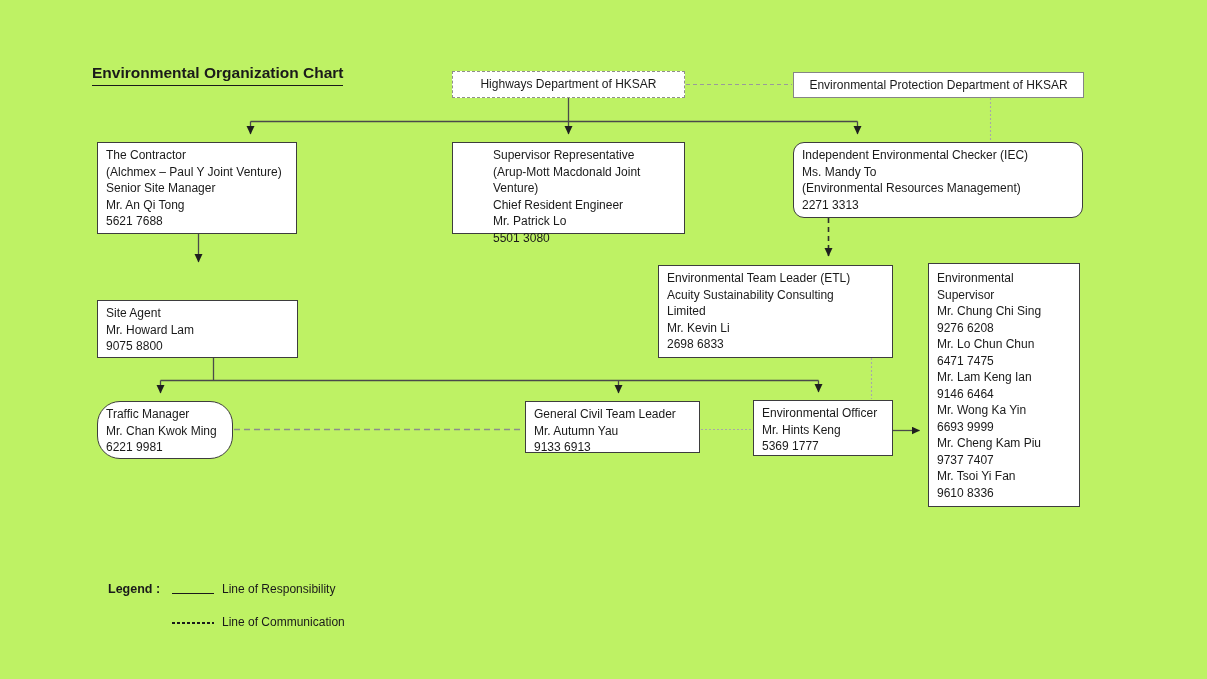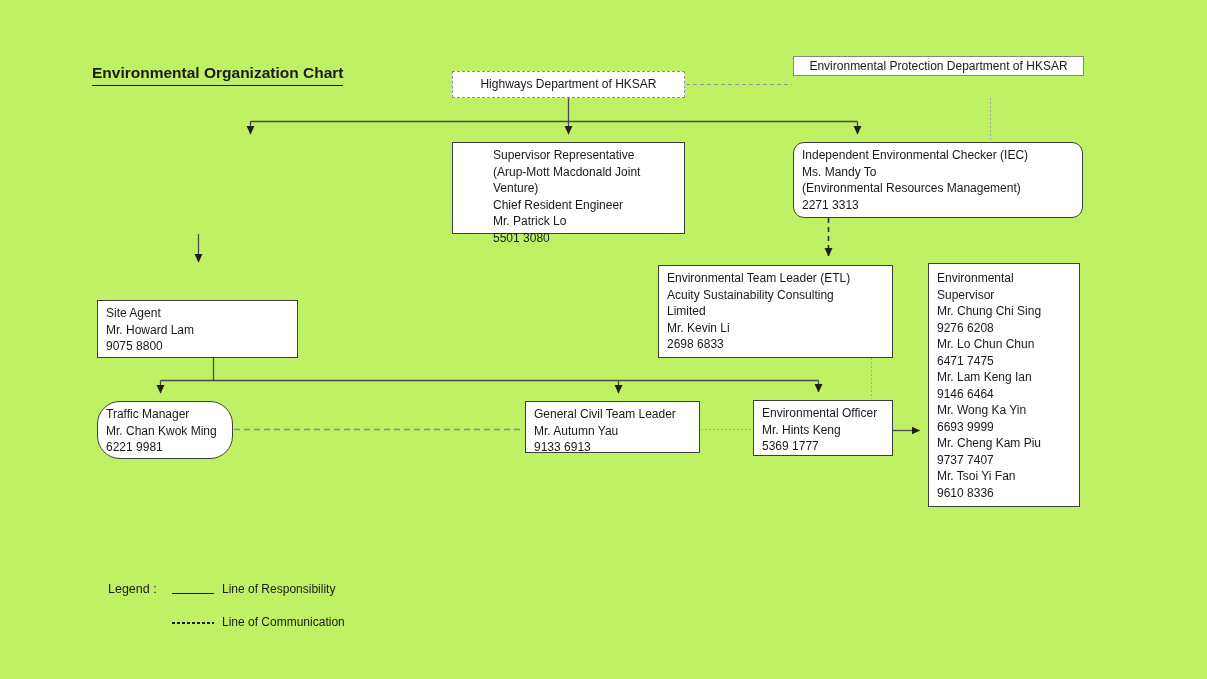--- a/index.html
+++ b/index.html
@@ -26,21 +26,21 @@
     box-sizing:border-box;
   }
   .node.center{
     display:flex;align-items:center;justify-content:center;
     text-align:right;padding:2px 4px;
   }
   .node.dashed-border{border:1.2px dashed #8f8f8f;}
   .node.gray-border{border:1.3px solid #858585;}
   .legend{position:absolute;left:108px;top:576px;}
   .legend-row{display:flex;align-items:center;height:26px;margin-bottom:7px;font-size:12px;}
-  .legend-heading{font-weight:normal;width:64px;font-size:12.5px;}
+  .legend-heading{font-weight:bold;width:64px;font-size:12.5px;}
   .legend-sample{width:42px;margin-right:8px;}
   .legend-sample.solid{border-bottom:1.4px solid #1a1a1a;height:8px;}
   .legend-sample.dashed{height:2px;margin-top:2px;
     background:repeating-linear-gradient(90deg,#1a1a1a 0 3px,transparent 3px 5px);}
 </style>
 </head>
 <body>
 
 <div id="page">
 
@@ -77,24 +77,31 @@
       <path stroke="#a8a8a8" stroke-width="1.1" stroke-dasharray="2 2" d="M871.5 358 L871.5 399"></path>
     </g>
   </svg>
 
   <div class="title">Environmental Organization Chart</div>
 
   <div class="node center dashed-border" style="left:452px;top:71px;width:233px;height:27px;">
     <span>Highways Department of HKSAR</span>
   </div>
 
-  <div class="node center gray-border" style="left:793px;top:56px;width:291px;height:20px;">
+  <div class="node center gray-border" style="left:793px;top:72px;width:291px;height:26px;">
     <span>Environmental Protection Department of HKSAR</span>
   </div>
 
+  <div class="node" style="left:97px;top:142px;width:200px;height:92px;">
+      <div>The Contractor</div>
+      <div>(Alchmex – Paul Y Joint Venture)</div>
+      <div>Senior Site Manager</div>
+      <div>Mr. An Qi Tong</div>
+      <div>5621 7688</div>
+    </div>
 
   <div class="node" style="left:452px;top:142px;width:233px;height:92px;padding-left:40px;">
       <div>Supervisor Representative</div>
       <div>(Arup-Mott Macdonald Joint Venture)</div>
       <div>Chief Resident Engineer</div>
       <div>Mr. Patrick Lo</div>
       <div>5501 3080</div>
     </div>
 
   <div class="node" style="left:793px;top:142px;width:290px;height:76px;border-radius:11px;">

